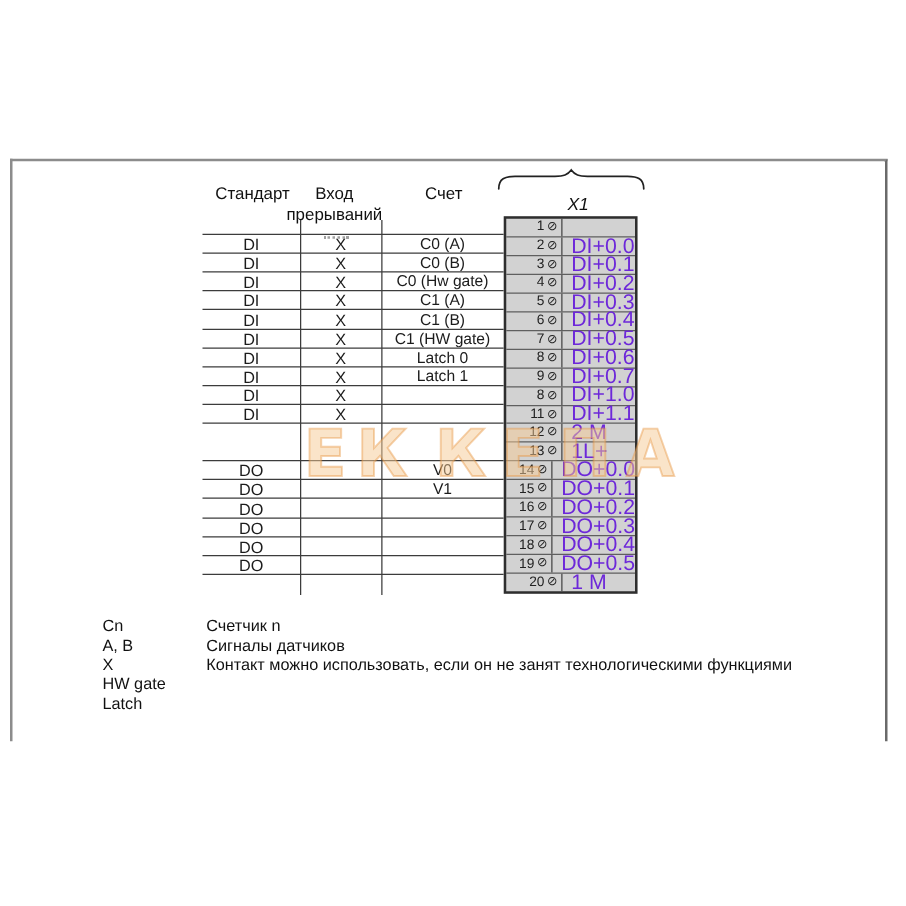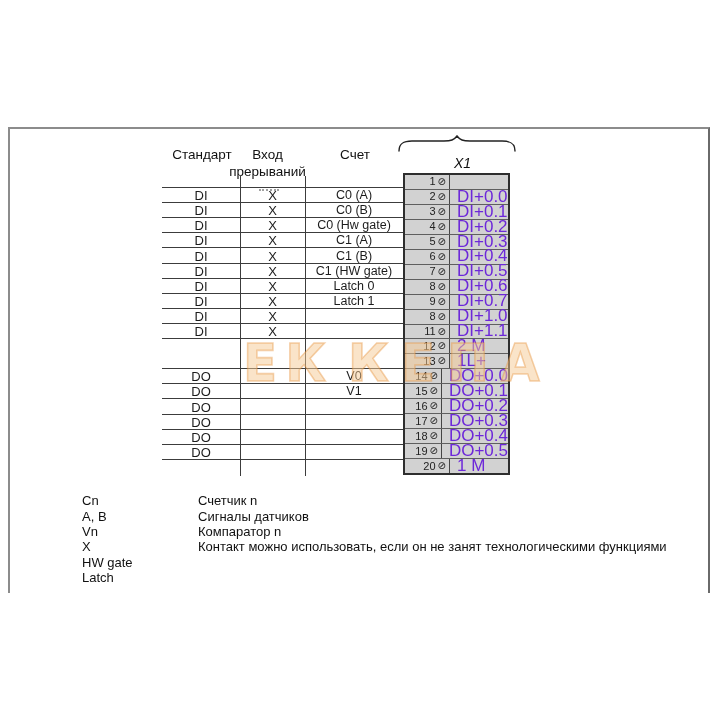--- a/index.html
+++ b/index.html
@@ -42,21 +42,21 @@
 
   
   .watermark{position:absolute;left:233px;top:208px;z-index:5;pointer-events:none;white-space:nowrap;
              font-family:"DejaVu Sans",sans-serif;font-weight:bold;font-size:50px;line-height:52px;
              color:rgba(246,202,148,0.50);-webkit-text-stroke:1.5px rgba(231,148,62,0.42);
              letter-spacing:8px;transform:scaleY(1.04);}
   .watermark .wm2{margin-left:14px;letter-spacing:12px;}
 
   
   .legend{position:absolute;left:72px;top:364px;font-size:13px;color:#111;}
-  .leg-row{display:flex;height:15.4px;align-items:center;white-space:nowrap;gap:33px;}
+  .leg-row{display:flex;height:15.4px;align-items:center;white-space:nowrap;}
   .leg-term{width:83px;flex:0 0 83px;}
 </style>
 </head>
 <body>
 
 <div class="page">
   <div class="frame">
 
     <div class="hdr hdr-standard">Стандарт</div>
     <div class="hdr hdr-int1">Вход</div>
@@ -322,24 +322,20 @@
     <div class="legend" id="legend">
         <div class="leg-row">
           <div class="leg-term">Cn</div>
           <div class="leg-desc">Счетчик n</div>
         </div>
         <div class="leg-row">
           <div class="leg-term">A, B</div>
           <div class="leg-desc">Сигналы датчиков</div>
         </div>
         <div class="leg-row">
-          <div class="leg-term">Vn</div>
-          <div class="leg-desc">Компаратор n</div>
-        </div>
-        <div class="leg-row">
           <div class="leg-term">X</div>
           <div class="leg-desc">Контакт можно использовать, если он не занят технологическими функциями</div>
         </div>
         <div class="leg-row">
           <div class="leg-term">HW gate</div>
         </div>
         <div class="leg-row">
           <div class="leg-term">Latch</div>
         </div>
       </div>

